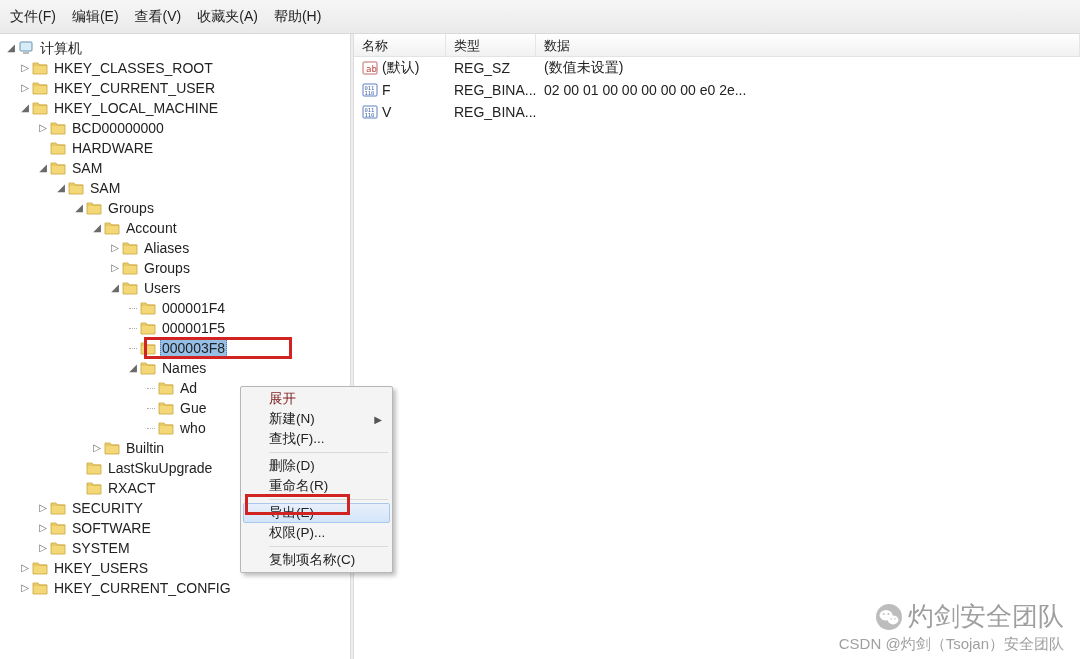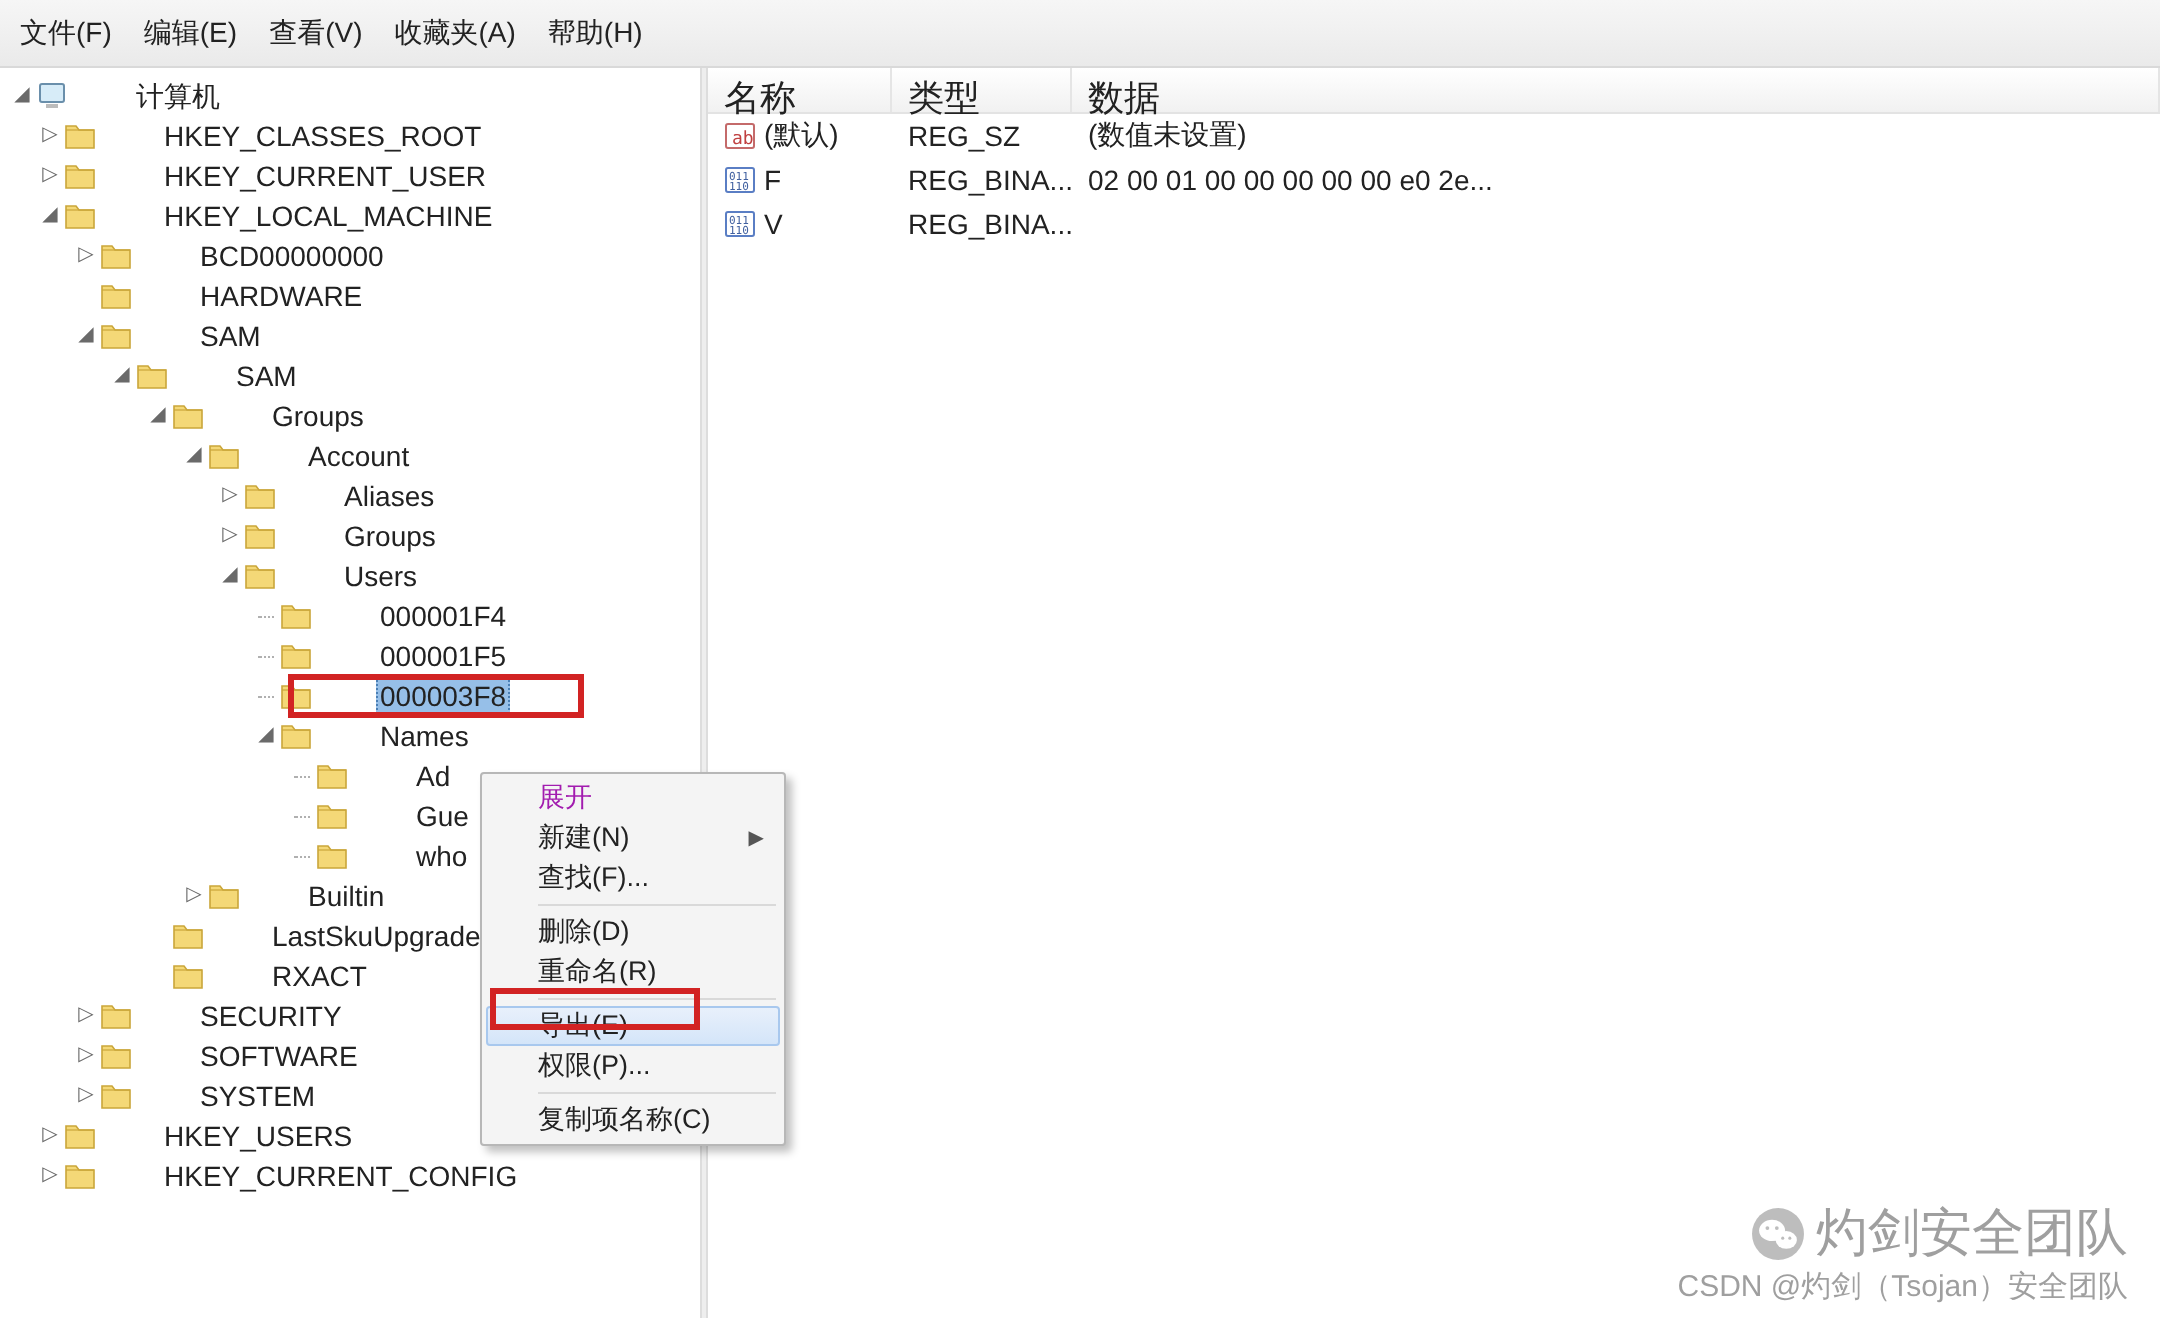--- a/index.html
+++ b/index.html
@@ -65,21 +65,21 @@
     display: inline-flex;
     align-items: center;
     justify-content: center;
     user-select: none;
   }
   .folder {
     width: 16px; height: 16px;
     margin-right: 4px;
     flex-shrink: 0;
   }
-  .label { padding: 0 2px; margin-left: 28px; }
+  .label { padding: 0 2px; }
   .selected {
     background: #96bfe8;
     border: 1px dotted #4a7fb5;
     padding: 0 1px;
     text-align: center;
   }
   .dotted-h::before {
     content: "";
     display: inline-block;
     width: 8px;
@@ -102,21 +102,21 @@
   
   .list-header {
     display: flex;
     height: 23px;
     background: linear-gradient(#ffffff, #f1f1f1);
     border-bottom: 1px solid #e3e3e3;
   }
   .col {
     border-right: 1px solid #e5e5e5;
     padding: 3px 8px;
-    font-size: 18px;
+    font-size: 13px;
   }
   .col-name { width: 92px; }
   .col-type { width: 90px; }
   .col-data { flex: 1; }
   .list-body .list-row {
     display: flex;
     height: 22px;
     align-items: center;
   }
   .cell { padding: 2px 8px; }
@@ -140,21 +140,21 @@
   }
   .ctx-item {
     display: flex;
     justify-content: space-between;
     align-items: center;
     padding: 2px 18px 2px 26px;
     height: 20px;
     font-size: 13.5px;
     position: relative;
   }
-  .ctx-item.disabled { color: #a21caf; }
+  .ctx-item.disabled { color: #7f1d1d; }
   .ctx-item.hover {
     background: linear-gradient(#e8f0fb, #d4e5f9);
     border: 1px solid #a8c8ee;
     border-radius: 2px;
     padding: 1px 17px 1px 25px;
   }
   .ctx-sep {
     height: 1px;
     margin: 3px 2px 3px 26px;
     background: #d9d9d9;

